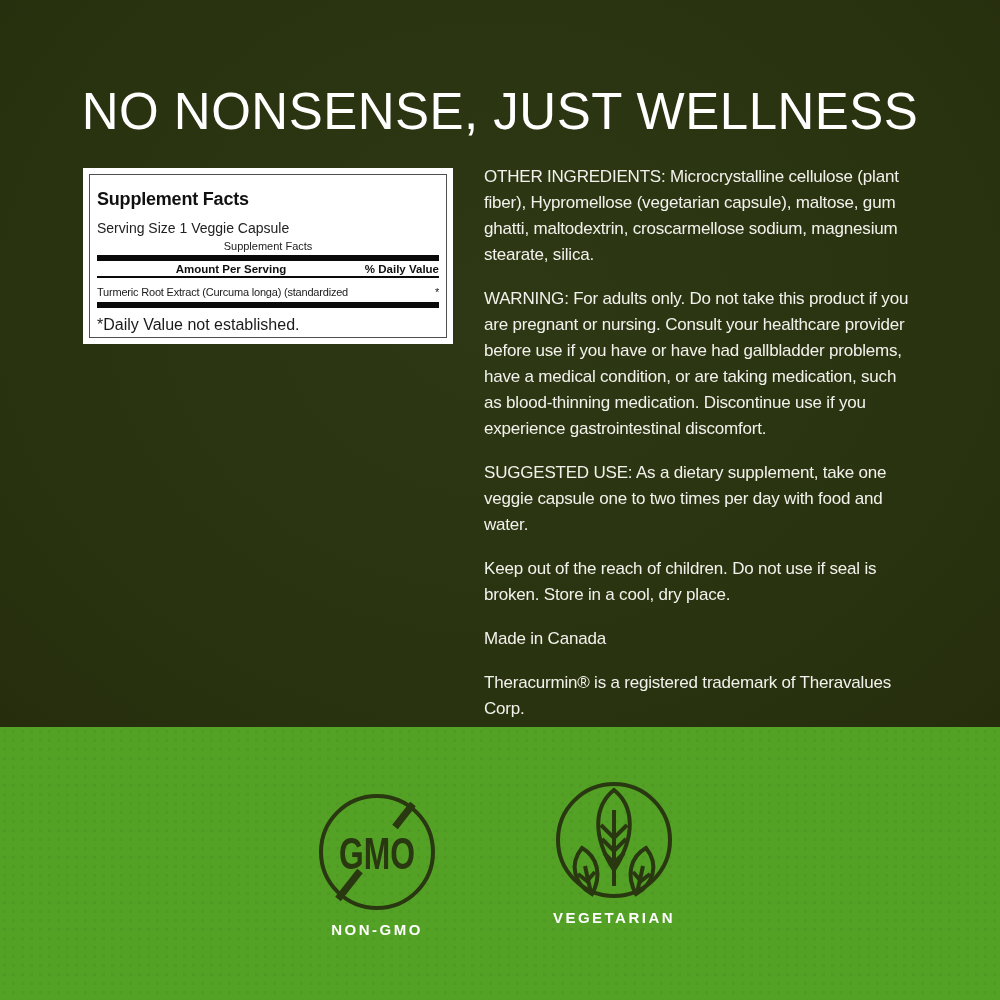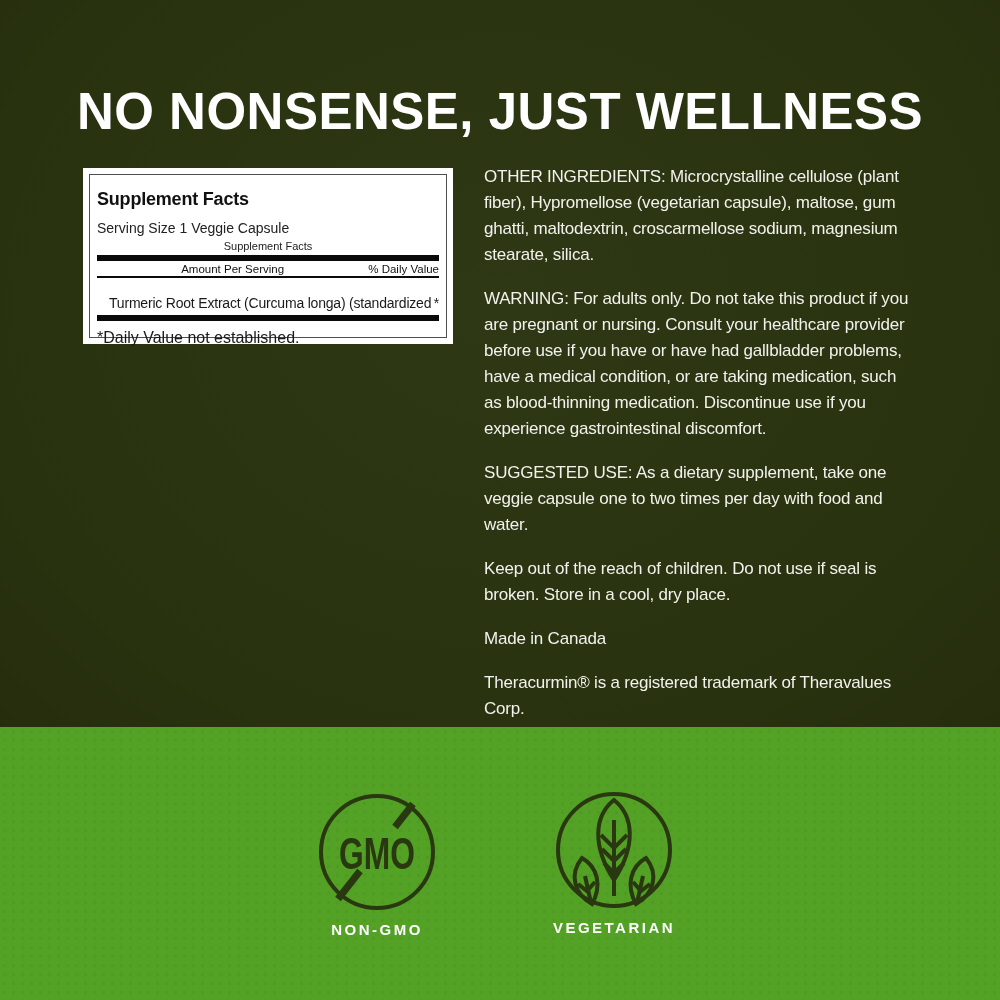--- a/index.html
+++ b/index.html
@@ -18,41 +18,41 @@
   .canvas{position:relative;width:1000px;height:1000px;}
 
   
   .top-section{
     position:absolute;left:0;top:0;width:1000px;height:727px;
     background:radial-gradient(ellipse at 50% 42%, #2e3815 0%, #29320f 75%, #252d0d 100%);
   }
   .headline{
     position:absolute;left:0;top:82px;width:1000px;
     text-align:center;color:var(--heading-text);
-    font-size:51px;font-weight:700;letter-spacing:0.5px;white-space:nowrap;
+    font-size:51px;font-weight:400;letter-spacing:0.5px;white-space:nowrap;
   }
 
   
   .facts-box{
     position:absolute;left:83px;top:168px;width:370px;height:176px;
     background:var(--label-bg);
   }
   .facts-inner{
     position:absolute;left:6px;top:6px;right:6px;bottom:6px;
     border:1.5px solid #4f4f4f;padding:0 7px;color:var(--label-text);
   }
   .facts-title{margin-top:14px;font-size:18px;font-weight:700;letter-spacing:-0.2px;}
   .facts-serving{margin-top:10px;font-size:14px;color:#222;}
   .facts-subtitle{margin-top:4px;text-align:center;font-size:11px;color:#222;}
   .rule-thick{height:6px;background:var(--rule-color);margin:3px 0 0;}
-  .facts-cols{display:flex;align-items:center;font-size:11.5px;font-weight:400;padding:2px 0 1px;}
+  .facts-cols{display:flex;align-items:center;font-size:11.5px;font-weight:700;padding:2px 0 1px;}
   .facts-cols .col-amount{flex:1;text-align:center;}
   .facts-cols .col-dv{text-align:right;}
   .rule-thin{height:1.5px;background:var(--rule-color);}
-  .ing{font-size:14px;letter-spacing:-0.2px;padding-top:17px;color:#1a1a1a;margin-left:12px;}
+  .ing{font-size:11px;letter-spacing:-0.2px;padding-top:8px;color:#1a1a1a;}
   .ing-line1{display:flex;justify-content:space-between;}
   .ing-line2{position:relative;margin-top:1px;}
   .ing-amount{position:absolute;left:218px;top:0;}
   .ing .dv-mark{font-weight:400;}
   .rule-thick.bottom{margin-top:4px;}
   .facts-footnote{margin-top:8px;font-size:16px;color:#1a1a1a;}
 
   
   .info-col{
     position:absolute;left:484px;top:164px;width:434px;
@@ -63,21 +63,21 @@
   
   .badge-section{
     position:absolute;left:0;top:727px;width:1000px;height:273px;
     background-color:var(--light-green);
     background-image:radial-gradient(rgba(0,0,0,0.04) 1.4px, transparent 1.6px);
     background-size:9px 9px;
     padding-left:11px;
   }
   .badge{position:absolute;width:220px;text-align:center;}
   .badge-nongmo{left:267px;top:65px;}
-  .badge-veg{left:504px;top:63px;}
+  .badge-veg{left:504px;top:53px;}
   .badge svg{display:block;margin:0 auto;}
   .badge-label{
     margin-top:9px;color:#ffffff;font-size:15px;font-weight:700;letter-spacing:2.5px;
     white-space:nowrap;
   }
 </style>
 </head>
 <body>
 
 <div class="canvas">

